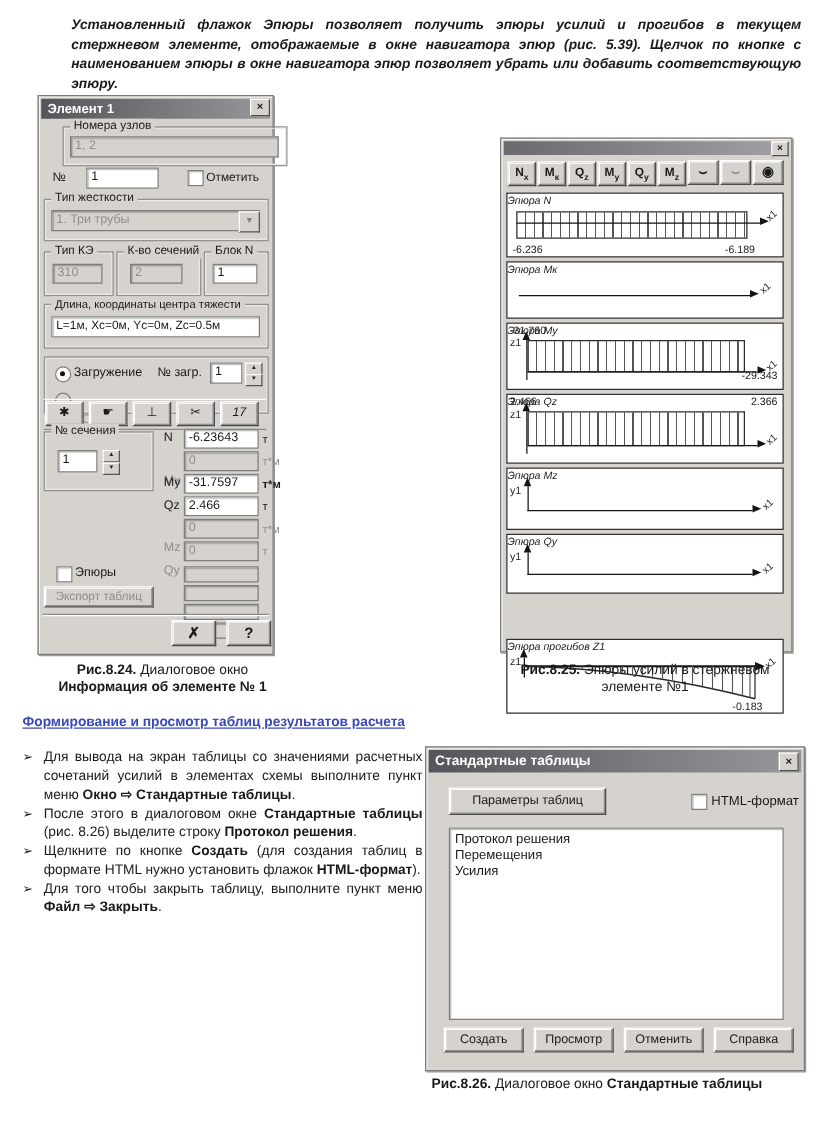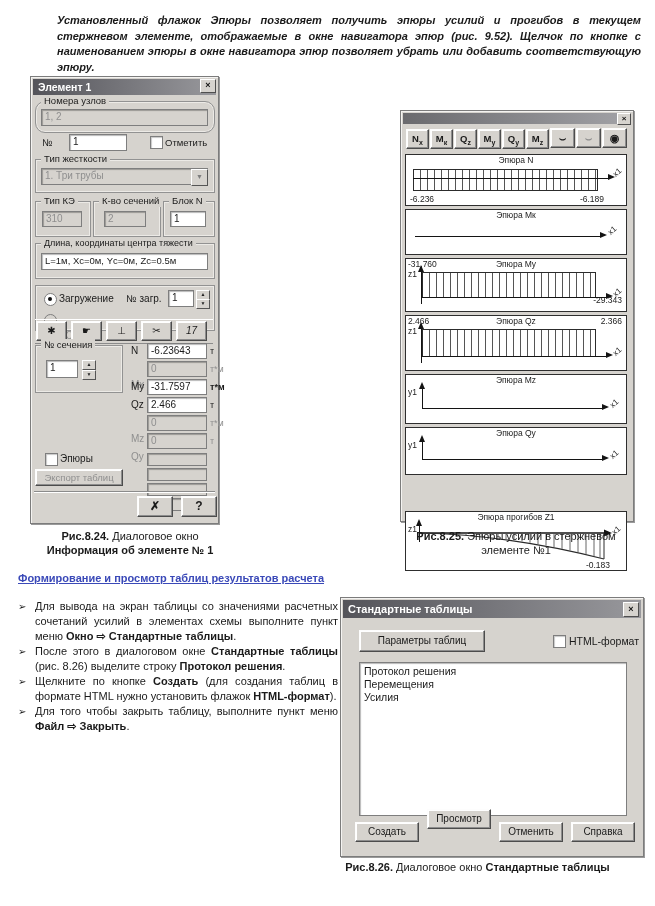--- a/index.html
+++ b/index.html
@@ -39,21 +39,21 @@
        box-shadow:inset -1px -1px 0 #8d8d8d,inset 1px 1px 0 #fff;font-size:10px;text-align:center;
        font-family:"Liberation Sans",sans-serif;box-sizing:border-box;}
   .btn.dis{color:#8f8f8f;}
   .spinc{position:absolute;width:12px;height:8px;background:#d6d3ce;border:1px solid;
        border-color:#fff #555 #555 #fff;font-size:5px;line-height:7px;text-align:center;color:#222;}
   .drop{position:absolute;width:15px;height:15px;background:#d6d3ce;border:1px solid;
        border-color:#fff #555 #555 #fff;font-size:7px;line-height:14px;text-align:center;color:#7e7e7e;}
   .sep{position:absolute;height:0;border-top:1px solid #8b8b8b;border-bottom:1px solid #fff;}
   
   .nsec{position:relative;background:#fff;border:1px solid #2e2e2e;margin:3px 6px 0 4px;}
-  .ntitle{text-align:center;font-size:8.5px;line-height:11px;color:#222;}
+  .ntitle{text-align:left;font-size:8.5px;line-height:11px;color:#222;font-style:italic;}
   .nval{position:absolute;font-size:8.5px;color:#222;}
   .hbar{position:absolute;border:1px solid #2c2c2c;
         background:repeating-linear-gradient(90deg,#fff 0,#fff 6px,#555 6px,#555 7px);}
   .harrow{position:absolute;height:0;border-top:1.6px solid #141414;}
   .harrow::after{content:"";position:absolute;right:-7px;top:-4.6px;width:0;height:0;
         border-left:7px solid #141414;border-top:3.5px solid transparent;border-bottom:3.5px solid transparent;}
   .varrow{position:absolute;width:0;border-left:1.6px solid #141414;}
   .varrow::before{content:"";position:absolute;left:-4.3px;top:-7px;width:0;height:0;
         border-bottom:7px solid #141414;border-left:3.5px solid transparent;border-right:3.5px solid transparent;}
   .xlab{position:absolute;font-size:8px;transform:rotate(-42deg);color:#222;}
@@ -76,29 +76,29 @@
         box-shadow:inset 1px 1px 1px rgba(0,0,0,.28);}
   .litem{font-size:10.5px;line-height:13px;padding:0 4px;}
   .force-lbl{position:absolute;width:16px;font-size:10px;}
   .unit{position:absolute;font-size:9px;}
 </style>
 </head>
 <body>
 
 <div class="page">
 
-  <p class="intro"><span>Установленный флажок </span><span class="b">Эпюры</span><span> позволяет получить эпюры усилий и прогибов в текущем стержневом элементе, отображаемые в окне навигатора эпюр (рис. 9.52). Щелчок по кнопке с наименованием эпюры в окне навигатора эпюр позволяет убрать или добавить соответствующую эпюру.</span></p>
+  <p class="intro"><span>Установленный флажок </span><span class="b">Эпюры</span><span> позволяет получить эпюры усилий и прогибов в текущем стержневом элементе, отображаемые в окне навигатора эпюр (рис. 5.39). Щелчок по кнопке с наименованием эпюры в окне навигатора эпюр позволяет убрать или добавить соответствующую эпюру.</span></p>
 
   <div class="win" style="left:30px;top:76px;width:187px;height:446px;">
     <div class="tbar">
       <span>Элемент 1</span>
     </div>
     <div class="xbtn">×</div>
 
-    <div class="grp" style="left:4px;top:24px;width:178px;height:30px;border-radius:10px;">
+    <div class="grp" style="left:19px;top:24px;width:178px;height:30px;">
       <span class="glab">Номера узлов</span>
       <div class="fld dis" style="left:5px;top:7px;width:167px;height:17px;">1, 2</div>
     </div>
 
     <span class="lbl" style="left:11px;top:60px;">№</span>
     <div class="fld" style="left:38px;top:57px;width:58px;height:17px;">1</div>
     <div class="chk" style="left:119px;top:59px;"></div>
     <span class="lbl" style="left:134px;top:60px;font-size:9.5px;">Отметить</span>
 
     <div class="grp" style="left:4px;top:82px;width:178px;height:32px;">
@@ -309,21 +309,21 @@
     <div class="chk" style="left:212px;top:37px;"></div>
     <span class="lbl" style="left:228px;top:37px;font-size:10.5px;">HTML-формат</span>
 
     <div class="listbox" style="left:18px;top:64px;width:266px;height:150px;padding-top:2px;">
       <div class="litem">Протокол решения</div>
       <div class="litem">Перемещения</div>
       <div class="litem">Усилия</div>
     </div>
 
     <div class="btn" style="left:14px;top:224px;width:64px;height:20px;line-height:18px;">Создать</div>
-    <div class="btn" style="left:86px;top:211px;width:64px;height:20px;line-height:18px;">Просмотр</div>
+    <div class="btn" style="left:86px;top:224px;width:64px;height:20px;line-height:18px;">Просмотр</div>
     <div class="btn" style="left:158px;top:224px;width:64px;height:20px;line-height:18px;">Отменить</div>
     <div class="btn" style="left:230px;top:224px;width:64px;height:20px;line-height:18px;">Справка</div>
   </div>
 
   <div class="cap" style="left:305px;top:860px;width:345px;">
     <span class="b">Рис.8.26.</span><span> Диалоговое окно </span><span class="b">Стандартные таблицы</span>
   </div>
 
 </div>
 

